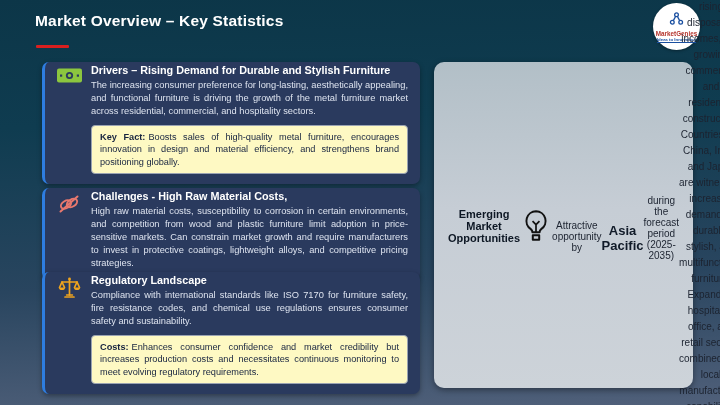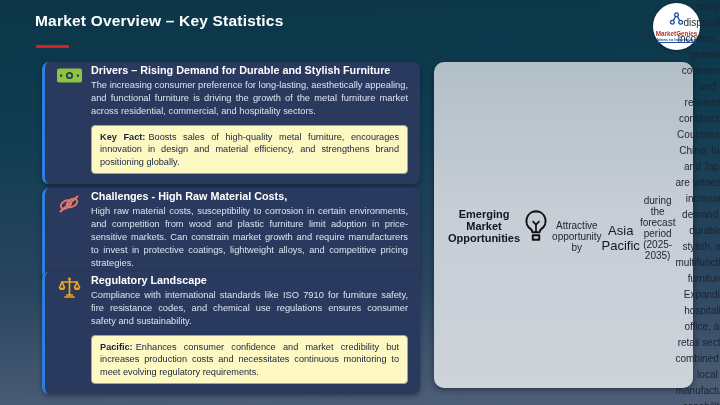--- a/index.html
+++ b/index.html
@@ -48,21 +48,21 @@
     position:absolute; left:434px; top:62px; width:259px; height:326px; box-sizing:border-box;
     background:linear-gradient(180deg,#b2bfc7 0%, #c6cdd5 45%, #cdd3d9 100%);
     border-radius:10px; padding:10px 14px 8px 14px;
     display:flex; flex-direction:row; align-items:center; text-align:center;
     box-shadow:0 2px 6px rgba(0,0,0,.4);
   }
   .panel-title{font-size:11px; font-weight:bold; color:#0d1724; margin:0;}
   .panel-bulb{margin-top:5px;}
   .panel-value{font-size:13.5px; font-weight:bold; color:#101a28; margin-top:12px;}
   .panel-subtitle{font-size:10px; color:#1c2330; margin-top:20px;}
-  .panel-region{font-size:13px; font-weight:normal; color:#101a28; margin-top:23px;}
+  .panel-region{font-size:13px; font-weight:bold; color:#101a28; margin-top:23px;}
   .panel-period{font-size:10px; color:#1c2330; margin-top:4px;}
   .panel-desc{font-size:10px; color:#1c2330; line-height:1.6; margin-top:10px;}
 </style>
 </head>
 <body>
 
 <div class="slide">
 
   <div class="page-title">Market Overview – Key Statistics</div>
   <div class="title-underline"></div>
@@ -123,23 +123,23 @@
         <path d="M4.5 6 L2 11.5 M4.5 6 L7 11.5"></path>
         <path d="M1.5 11.5 a3 2.6 0 0 0 6 0 Z" fill="#f0a41e" stroke="none"></path>
         <path d="M19.5 6 L17 11.5 M19.5 6 L22 11.5"></path>
         <path d="M16.5 11.5 a3 2.6 0 0 0 6 0 Z" fill="#f0a41e" stroke="none"></path>
         <line x1="7.5" y1="21" x2="16.5" y2="21"></line>
         <path d="M9 19 h6" stroke-width="1.4"></path>
       </svg>
     </div>
     <div class="card-content">
       <p class="card-title">Regulatory Landscape</p>
-      <p class="card-body">Compliance with international standards like ISO 7910 for furniture safety, fire resistance codes, and chemical use regulations ensures consumer safety and sustainability.</p>
+      <p class="card-body">Compliance with international standards like ISO 7170 for furniture safety, fire resistance codes, and chemical use regulations ensures consumer safety and sustainability.</p>
       <div class="highlight-box">
-        <span class="hl-label">Pacific:</span><span>Enhances consumer confidence and market credibility but increases production costs and necessitates continuous monitoring to meet evolving regulatory requirements.</span>
+        <span class="hl-label">Costs:</span><span>Enhances consumer confidence and market credibility but increases production costs and necessitates continuous monitoring to meet evolving regulatory requirements.</span>
       </div>
     </div>
   </div>
 
   <div class="panel">
     <p class="panel-title">Emerging Market Opportunities</p>
     <span class="panel-bulb">
       <svg width="32" height="38" viewBox="0 0 24 28" fill="none" stroke="#121212" stroke-width="1.5" stroke-linejoin="round">
         <path d="M12 2.2 a7.3 7.3 0 0 1 3.9 13.4 c-.8.6-1.2 1.3-1.2 2.4 h-5.4 c0-1.1-.4-1.8-1.2-2.4 A7.3 7.3 0 0 1 12 2.2 Z"></path>
         <path d="M9.4 9.6 L12 12.2 L14.6 9.6 M12 12.2 V18" stroke-width="1.3"></path>

